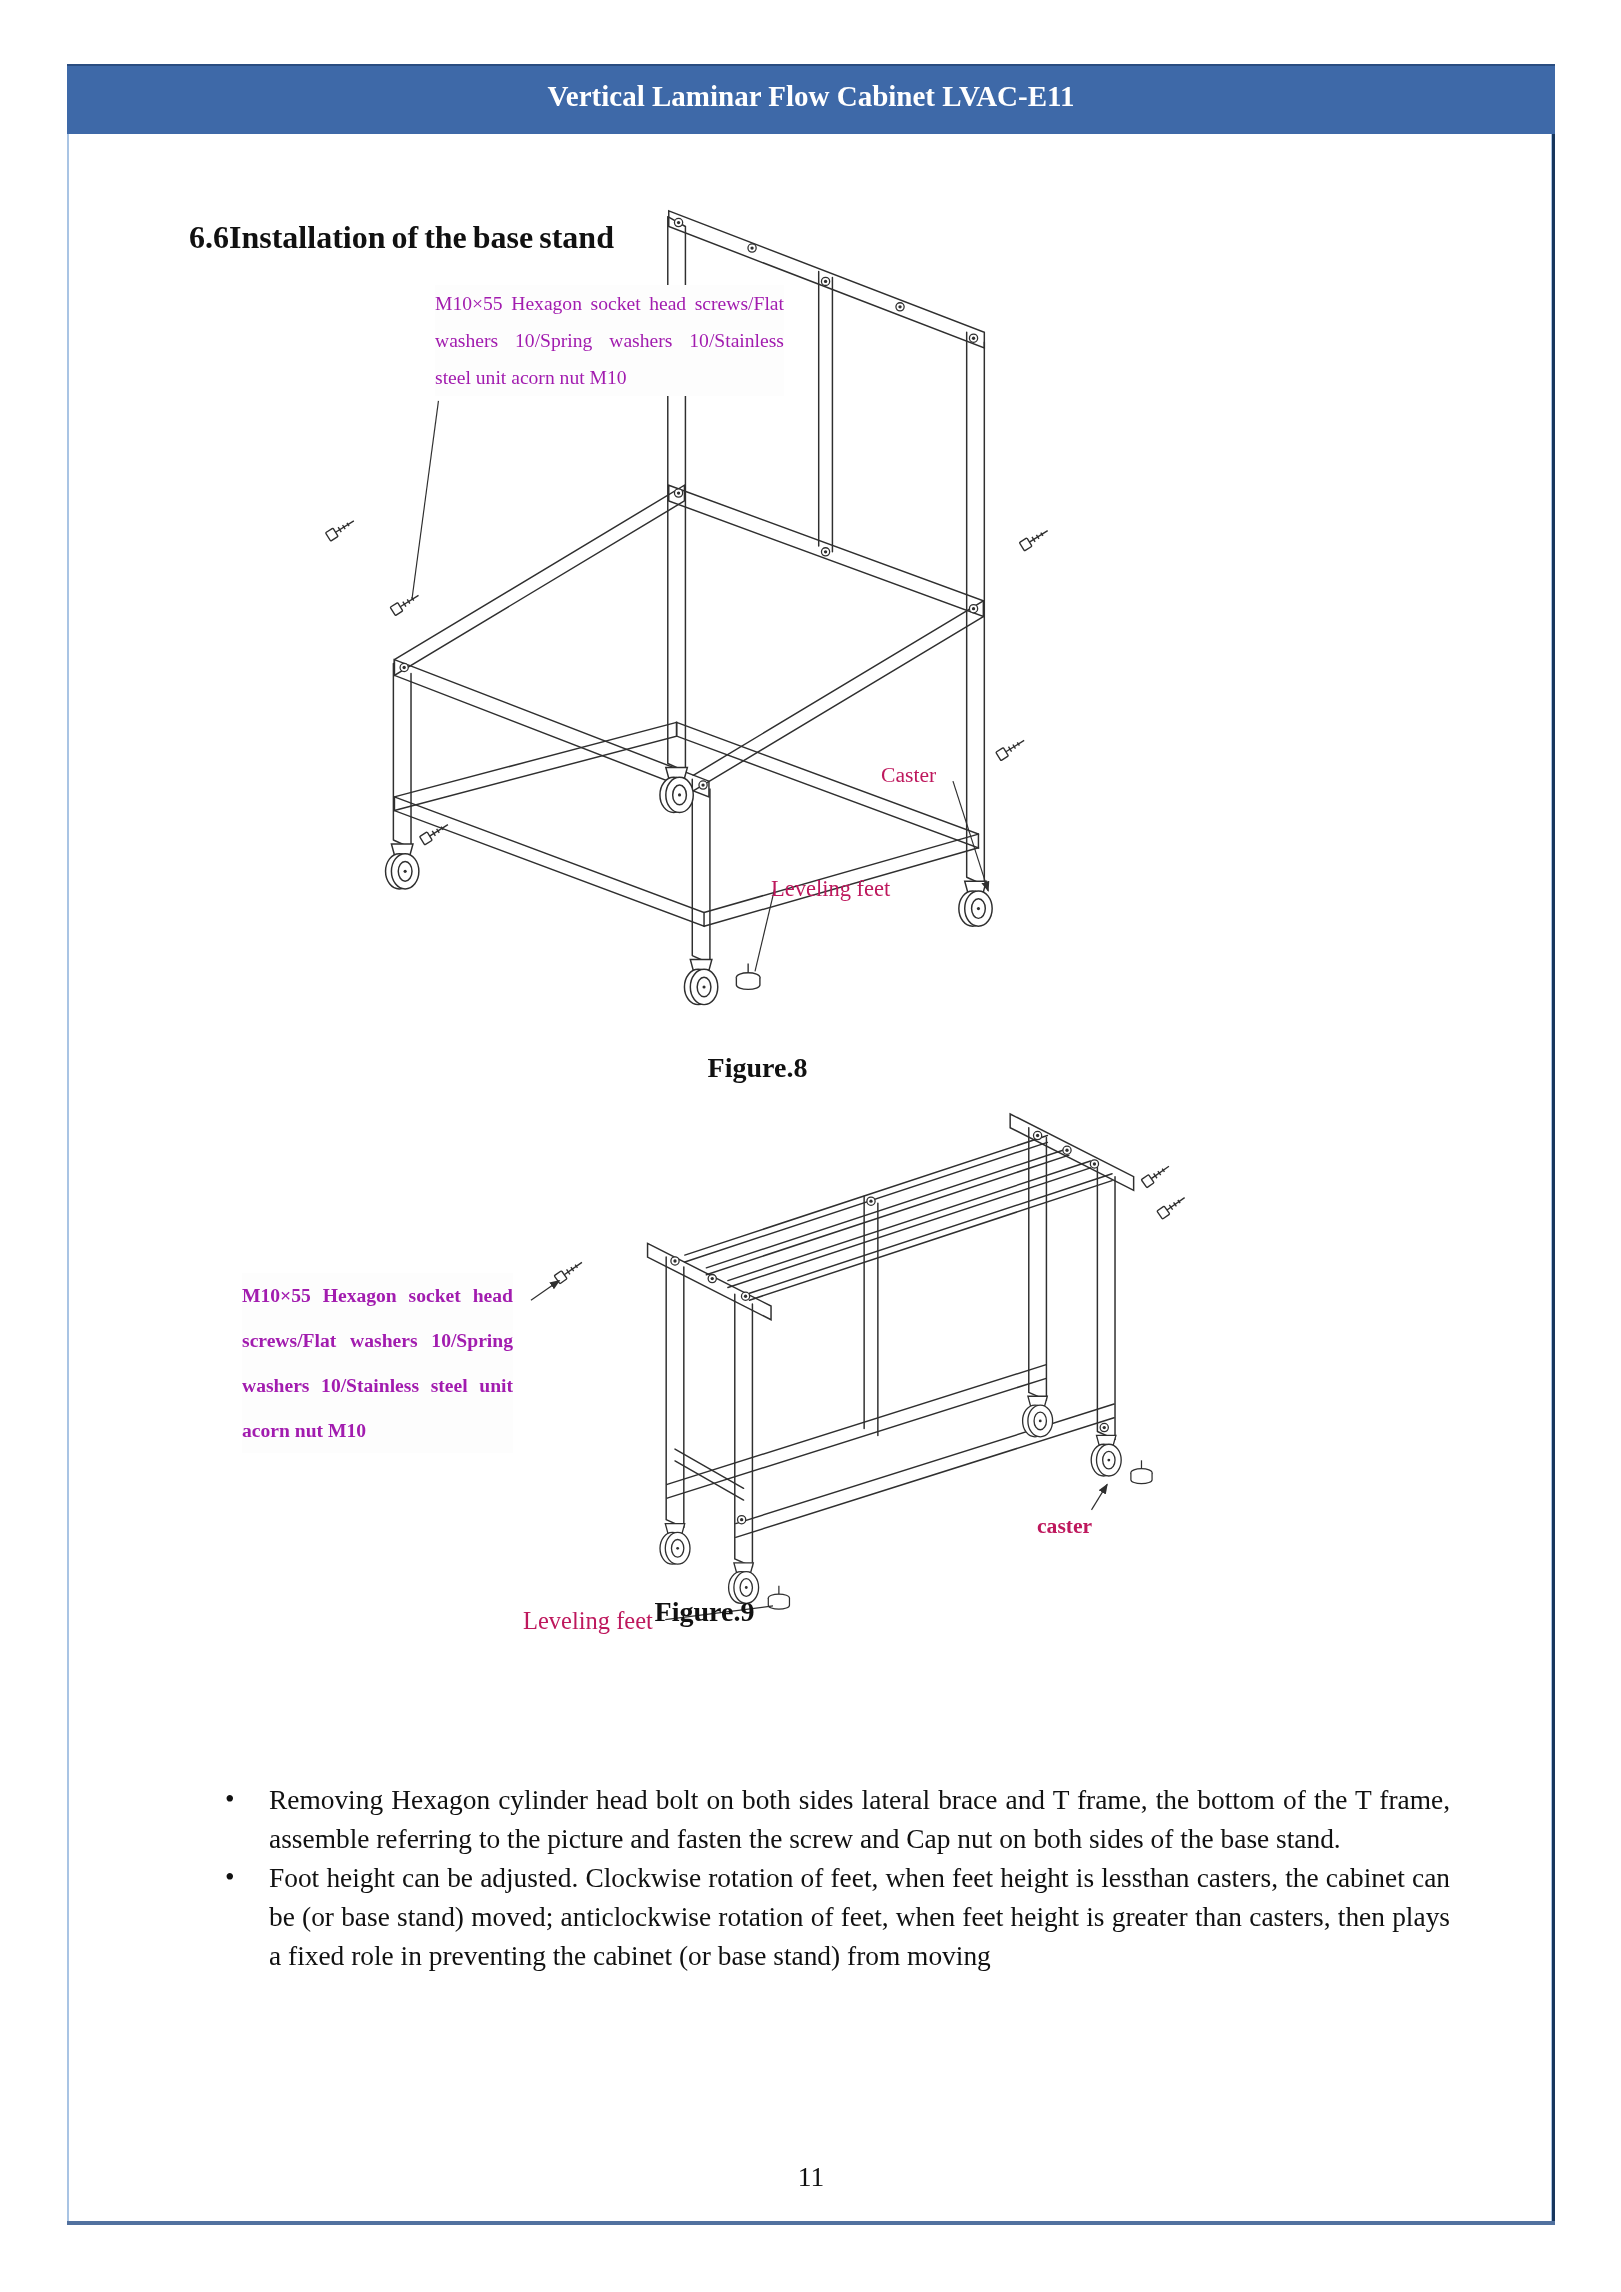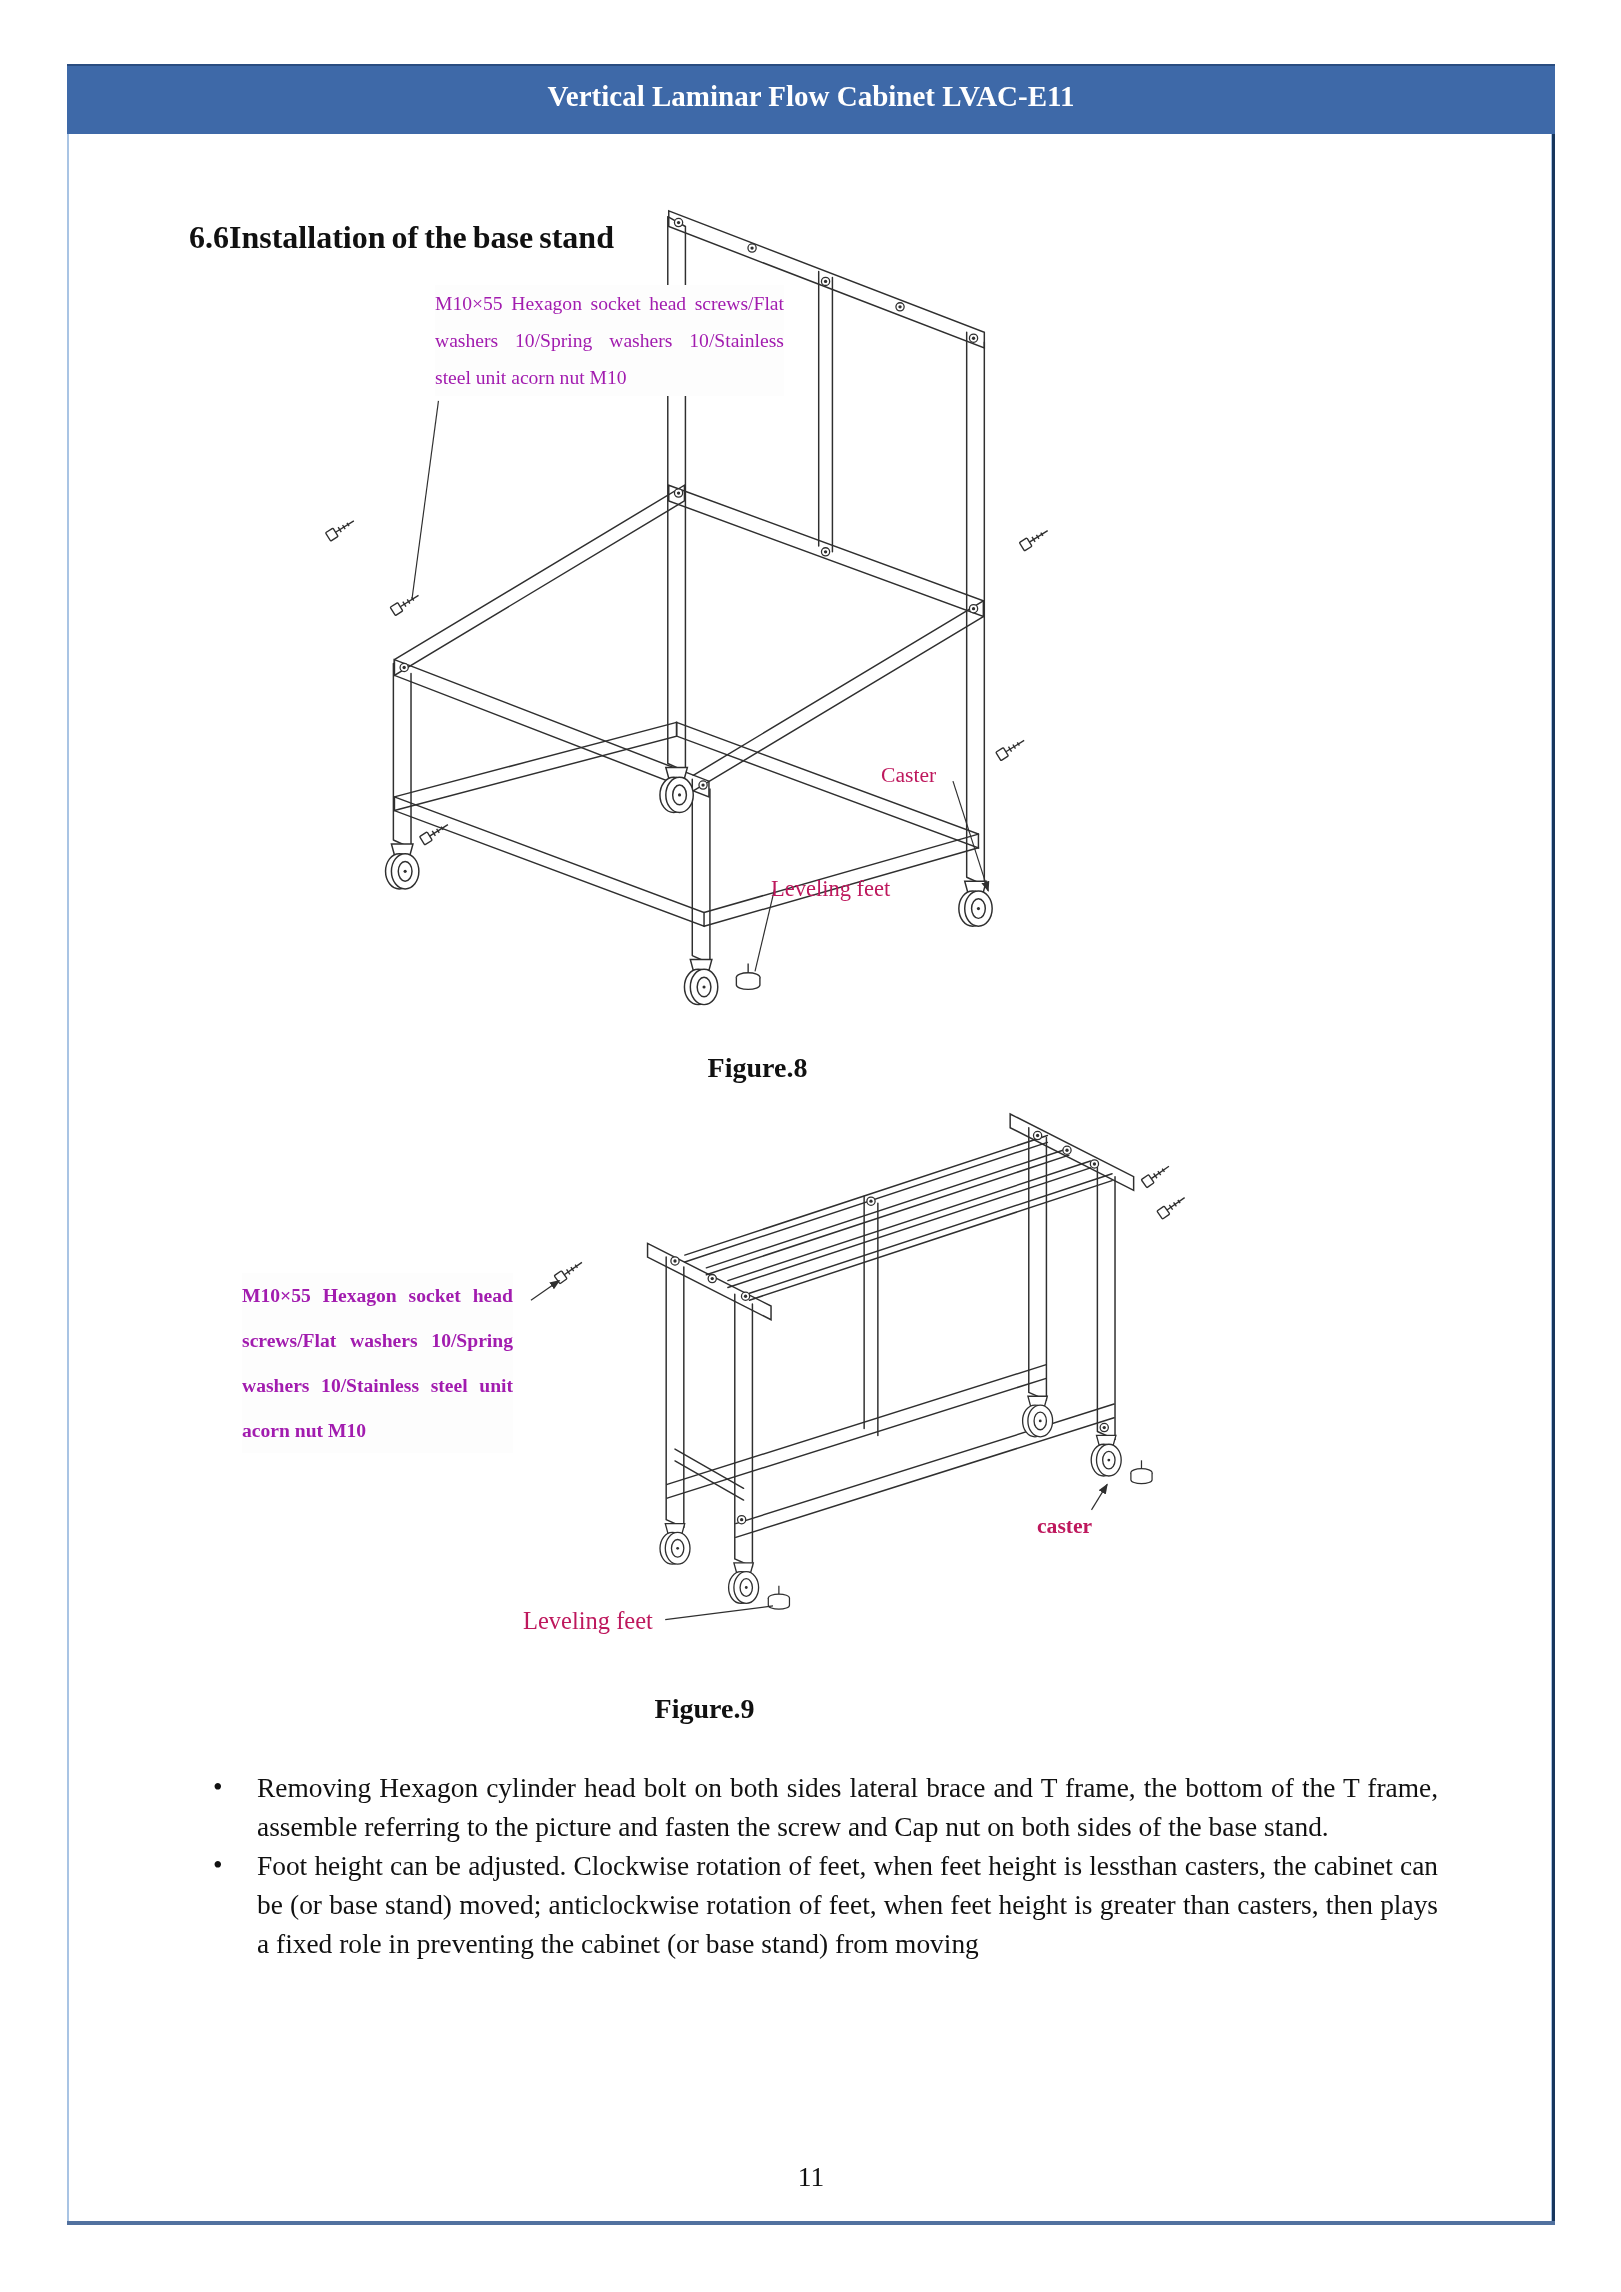--- a/index.html
+++ b/index.html
@@ -24,22 +24,22 @@
   .annot .jlast{text-align:left;text-align-last:left;}
   .ann8{left:368px;top:221px;width:349px;line-height:37px;}
   .ann9{left:175px;top:1209px;width:271px;line-height:45px;font-weight:bold;font-size:19.6px;}
   .figlabel{position:absolute;z-index:3;color:#be185d;white-space:nowrap;}
   .lbl-caster8{left:814px;top:699px;font-size:21.6px;}
   .lbl-level8{left:704px;top:812px;font-size:22.5px;}
   .lbl-caster9{left:970px;top:1450px;font-size:21.6px;font-weight:bold;}
   .lbl-level9{left:456px;top:1543px;font-size:24.5px;}
   .figcaption{position:absolute;z-index:3;font-weight:bold;font-size:28px;text-align:center;}
   .cap8{left:617px;top:988px;width:147px;}
-  .cap9{left:559px;top:1629px;width:157px;}
-  .bullets{position:absolute;left:144px;top:1705px;width:1227px;margin:0;padding:0;
+  .cap9{left:559px;top:1532px;width:157px;}
+  .bullets{position:absolute;left:144px;top:1705px;width:1227px;margin:12px;padding:0;
            list-style:none;z-index:2;}
   .bullets li{position:relative;padding-left:46px;margin:0;font-size:27.4px;line-height:39px;
               text-align:justify;}
   .bullets li::before{content:"\2022";position:absolute;left:2px;top:-1px;font-size:27.4px;}
   .pagenum{position:absolute;left:0;top:2098px;width:100%;text-align:center;font-size:27.4px;z-index:2;}
   svg .ln{stroke:#2f2f2f;stroke-width:1.5;fill:none;stroke-linecap:round;}
   svg .thin{stroke:#2f2f2f;stroke-width:1.2;fill:none;}
 </style>
 </head>
 <body>

